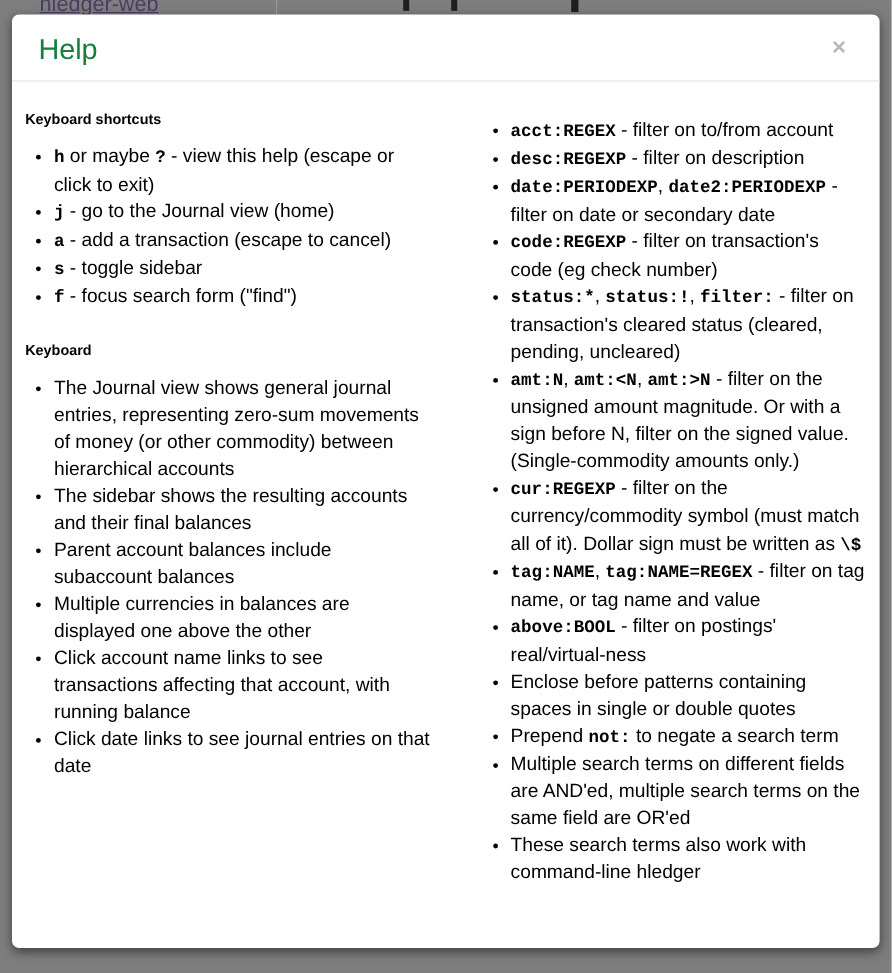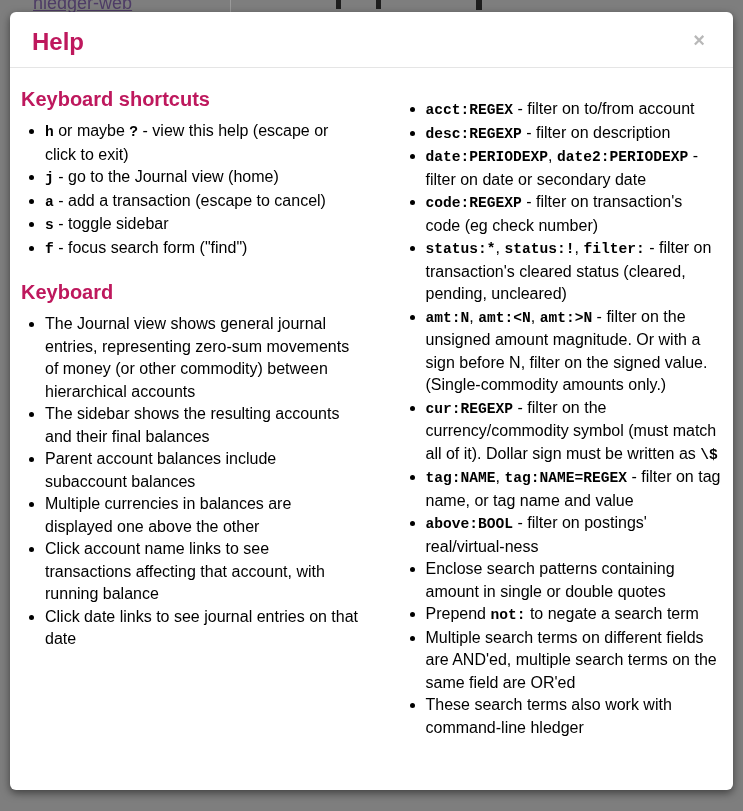--- a/index.html
+++ b/index.html
@@ -28,38 +28,38 @@
   .modal {
     position:absolute; left:10px; top:12px; width:723px; min-height:778px;
     background:#fff; border-radius:6px;
     box-shadow:0 3px 9px rgba(0,0,0,.5);
   }
   .modal-header {
     padding:16px 20px 12px 22px;
     border-bottom:1px solid #e5e5e5;
   }
   .modal-title {
-    margin:0; font-size:24px; font-weight:700; line-height:27px; color:#be185d;
+    margin:0; font-size:24px; font-weight:400; line-height:27px; color:#15803d;
   }
   .close-btn {
     float:right; margin-top:1px; margin-right:2px;
     font-size:20px; font-weight:700; line-height:20px;
     color:#b8b8b8; cursor:pointer; border:none; background:none;
     font-family:"Liberation Sans", sans-serif;
   }
   .modal-body {
     padding:20px 0 10px 0;
     display:flex; align-items:flex-start;
   }
   .col { width:50%; }
   .col.left  { padding:0 13px 0 11px; }
   .col.right { padding:0 12px 0 14px; }
 
   .sec-heading {
-    margin:0 0 10px 0; font-size:20px; font-weight:700; line-height:22px; color:#be185d;
+    margin:0 0 10px 0; font-size:12px; font-weight:700; line-height:22px; color:#000000;
   }
   ul.help-list {
     margin:10px 0 21px 0;
     padding:0 0 0 24px;
     list-style:disc outside;
   }
   .col.right ul.help-list { padding-left:40px; }
   ul.help-list li {
     font-size:16px; line-height:22.5px; color:#000;
   }
@@ -108,20 +108,20 @@
         <ul class="help-list">
           <li><code>acct:REGEX</code> - filter on to/from account</li>
           <li><code>desc:REGEXP</code> - filter on description</li>
           <li><code>date:PERIODEXP</code>, <code>date2:PERIODEXP</code> - filter on date or secondary date</li>
           <li><code>code:REGEXP</code> - filter on transaction's code (eg check number)</li>
           <li><code>status:*</code>, <code>status:!</code>, <code>filter:</code> - filter on transaction's cleared status (cleared, pending, uncleared)</li>
           <li><code>amt:N</code>, <code>amt:&lt;N</code>, <code>amt:&gt;N</code> - filter on the unsigned amount magnitude. Or with a sign before N, filter on the signed value. (Single-commodity amounts only.)</li>
           <li><code>cur:REGEXP</code> - filter on the currency/commodity symbol (must match all of it). Dollar sign must be written as <code>\$</code></li>
           <li><code>tag:NAME</code>, <code>tag:NAME=REGEX</code> - filter on tag name, or tag name and value</li>
           <li><code>above:BOOL</code> - filter on postings' real/virtual-ness</li>
-          <li>Enclose search patterns containing amount in single or double quotes</li>
+          <li>Enclose before patterns containing spaces in single or double quotes</li>
           <li>Prepend <code>not:</code> to negate a search term</li>
           <li>Multiple search terms on different fields are AND'ed, multiple search terms on the same field are OR'ed</li>
           <li>These search terms also work with command-line hledger</li>
         </ul>
       </div>
   </div>
 </div>
 
 </body></html>

